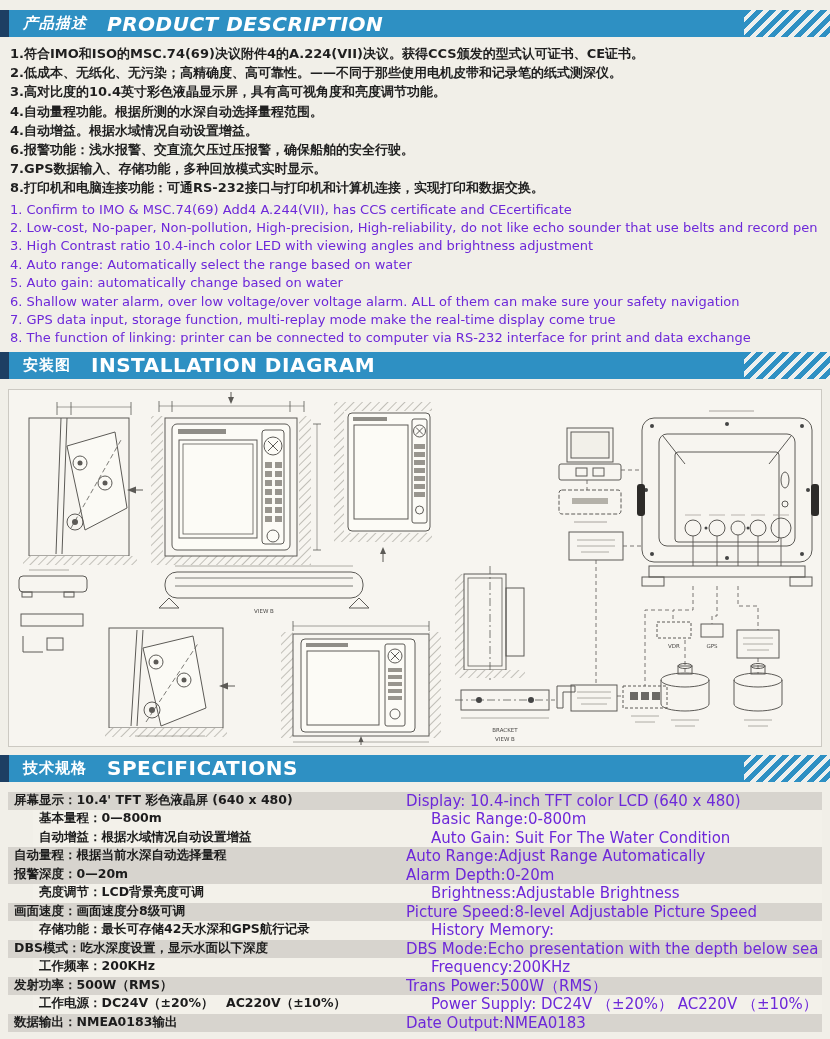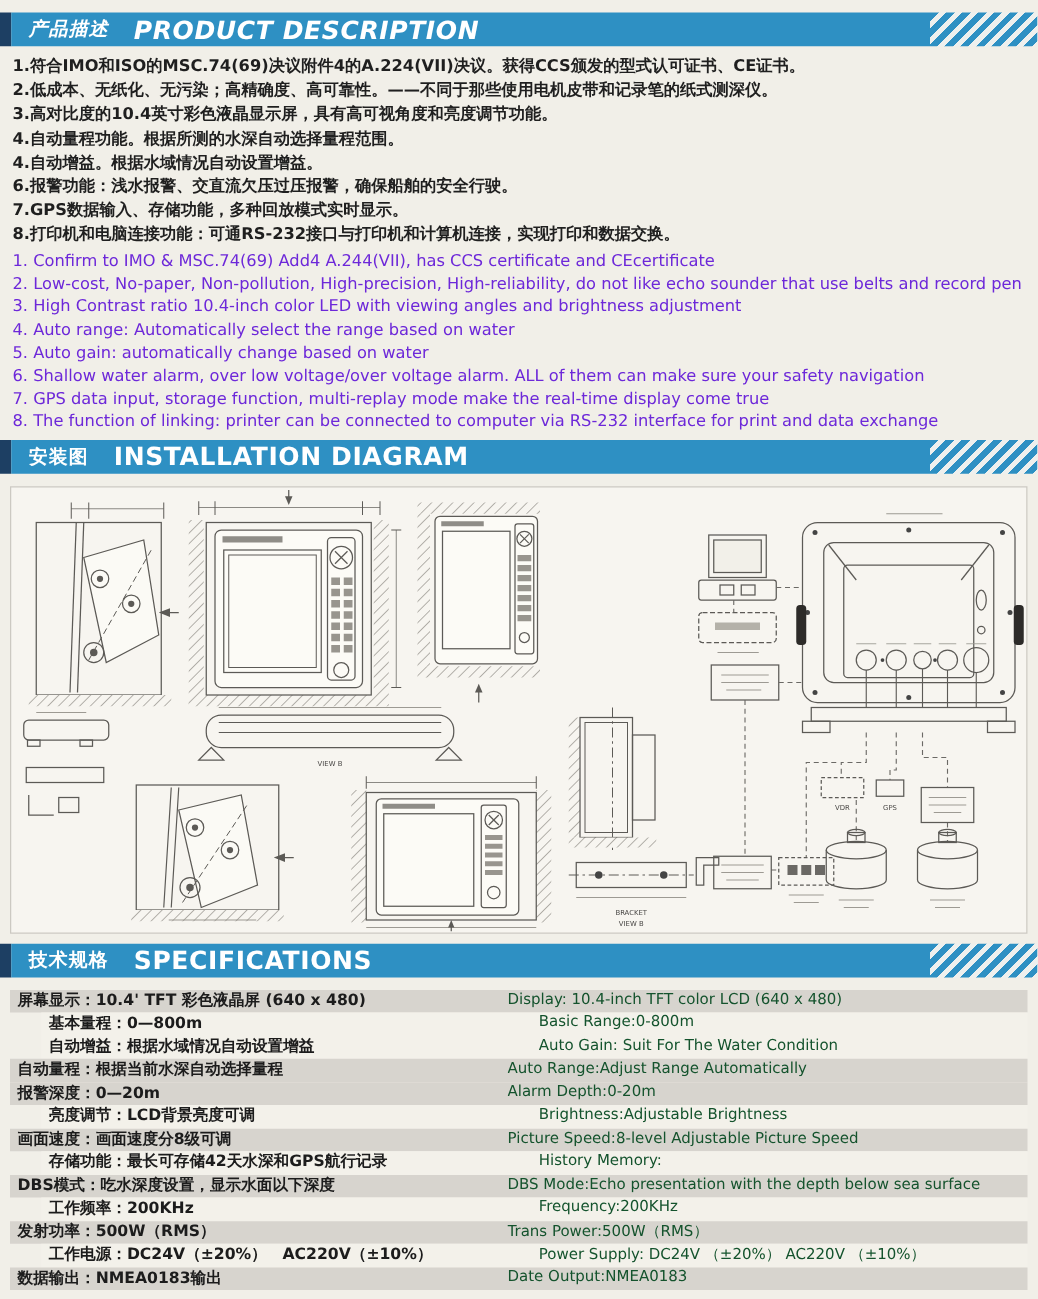--- a/index.html
+++ b/index.html
@@ -40,21 +40,21 @@
     background:#f7f5f0;border:1px solid #ccc9c2;
     box-sizing:border-box;overflow:hidden;
   }
   .diagram-box svg{display:block;}
   
   .spec-table{margin:10px 8px 0 8px;}
   .spec-row{display:flex;height:18.5px;align-items:flex-start;}
   .spec-row.gray{background:#d7d4ce;}
   .spec-row.light{background:#f3f1ea;margin-left:25px;}
   .spec-zh{width:392px;padding-left:6px;font-size:12.5px;font-weight:bold;color:#1c1c1c;white-space:nowrap;overflow:hidden;}
-  .spec-en{flex:1;font-size:12px;color:#14532d;white-space:nowrap;overflow:hidden;}
+  .spec-en{flex:1;font-size:15px;color:#6d28d9;white-space:nowrap;overflow:hidden;}
 </style>
 </head>
 <body>
 
 <div class="banner banner-1">
   <div class="banner-edge"></div>
   <div class="banner-main">
     <span class="banner-zh">产品描述</span>
     <span class="banner-en">PRODUCT DESCRIPTION</span>
   </div>

